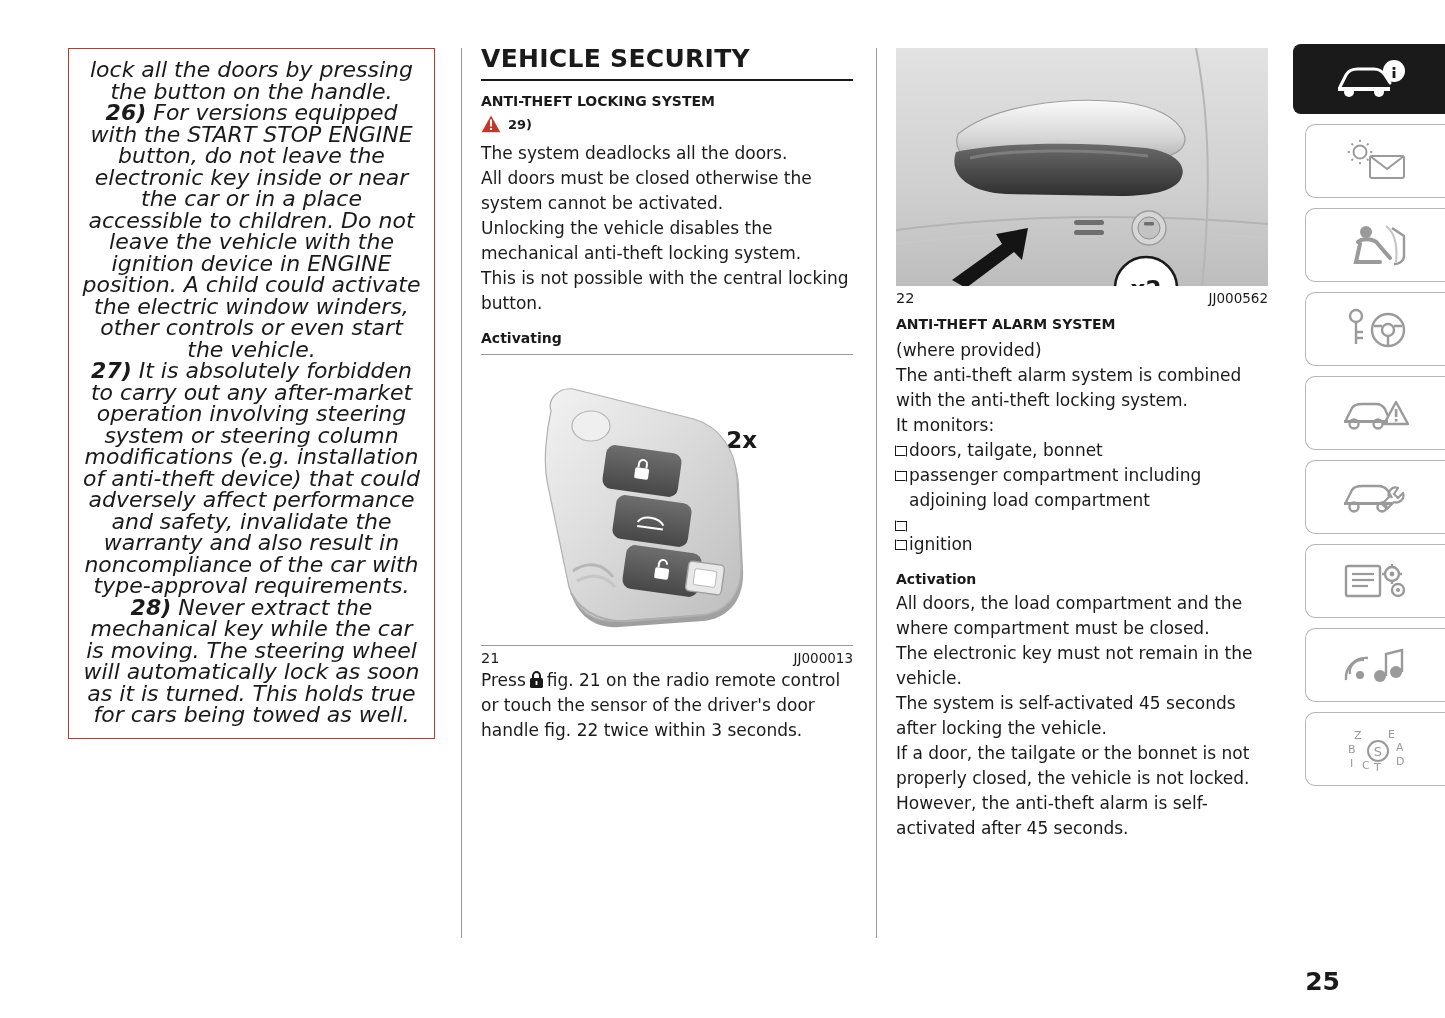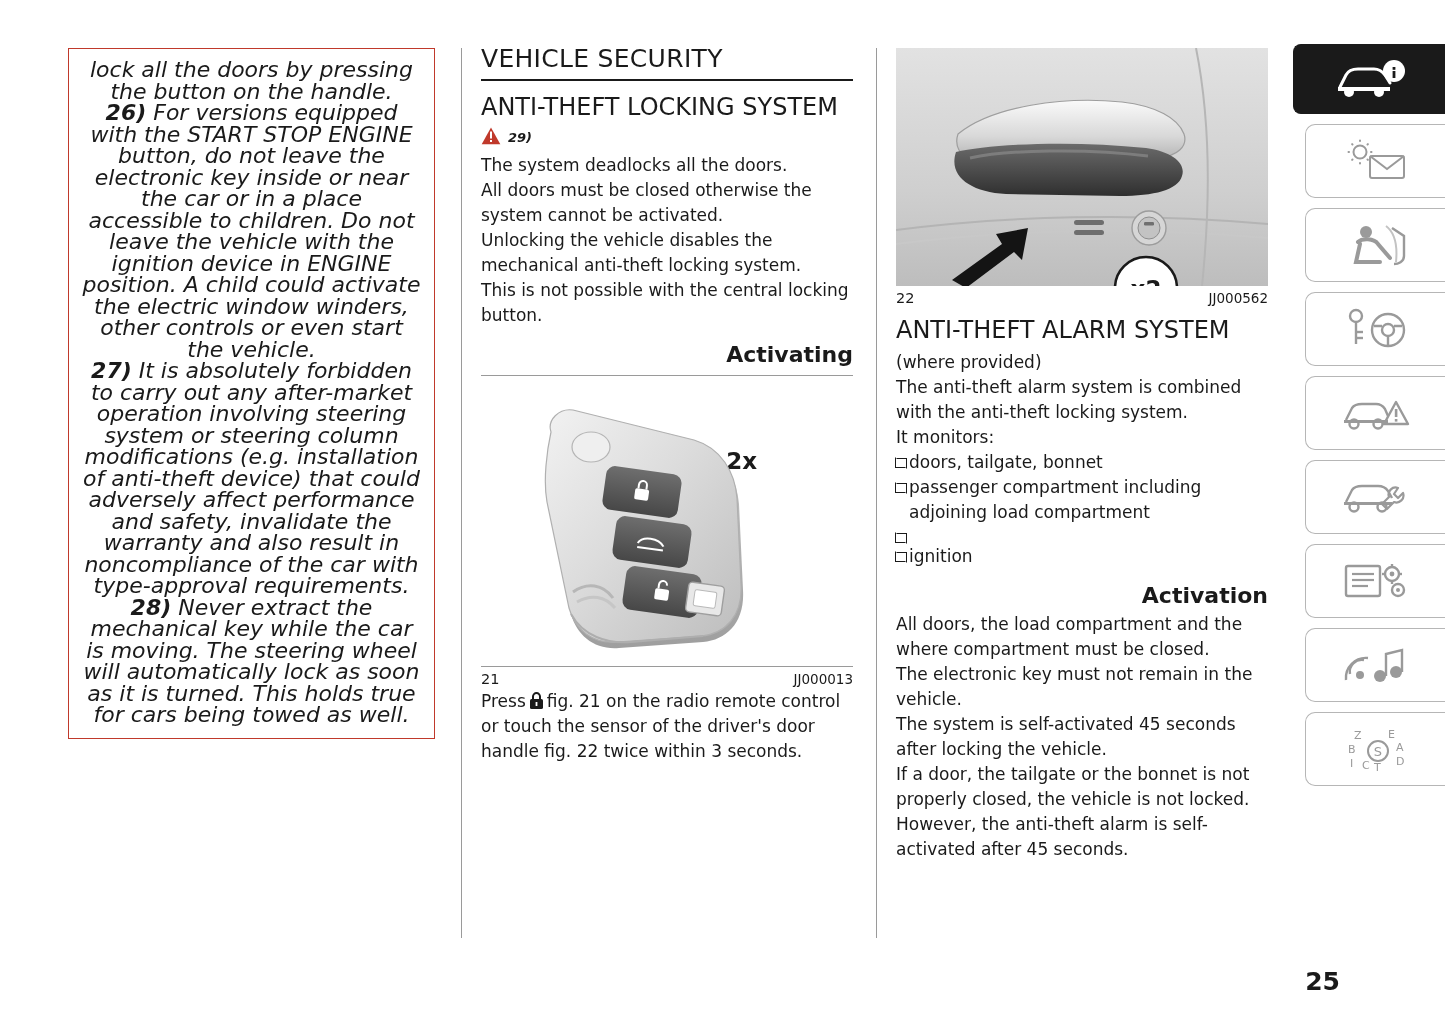--- a/index.html
+++ b/index.html
@@ -55,49 +55,47 @@
 
   
   .col2 {
     position: absolute;
     left: 481px;
     top: 44px;
     width: 372px;
   }
   h1.section-title {
     font-size: 25px;
-    font-weight: normal;
+    font-weight: bold;
     letter-spacing: 0.3px;
     margin: 0 0 6px 0;
     padding-bottom: 6px;
     border-bottom: 2px solid #1a1a1a;
     font-family: "DejaVu Sans", "Liberation Sans", sans-serif;
   }
   h2.sub-title {
-    font-size: 24px;
-    font-weight: normal;
+    font-size: 14px;
+    font-weight: bold;
     margin: 12px 0 6px 0;
   }
   h3.small-title {
-    font-size: 22px;
+    font-size: 14px;
     font-weight: bold;
     margin: 14px 0 4px 0;
-    text-align: right;
   }
   .body-text {
     font-size: 17px;
     line-height: 25px;
     margin: 0;
   }
   .warn-ref {
     display: flex;
-    align-items: flex-end;
+    align-items: center;
     gap: 7px;
     margin: 4px 0 8px 0;
-    font-style: italic;
   }
   .warn-ref .num {
     font-size: 13px;
     font-weight: bold;
   }
 
   
   .tri-icon {
     width: 20px; height: 18px;
     position: relative;

